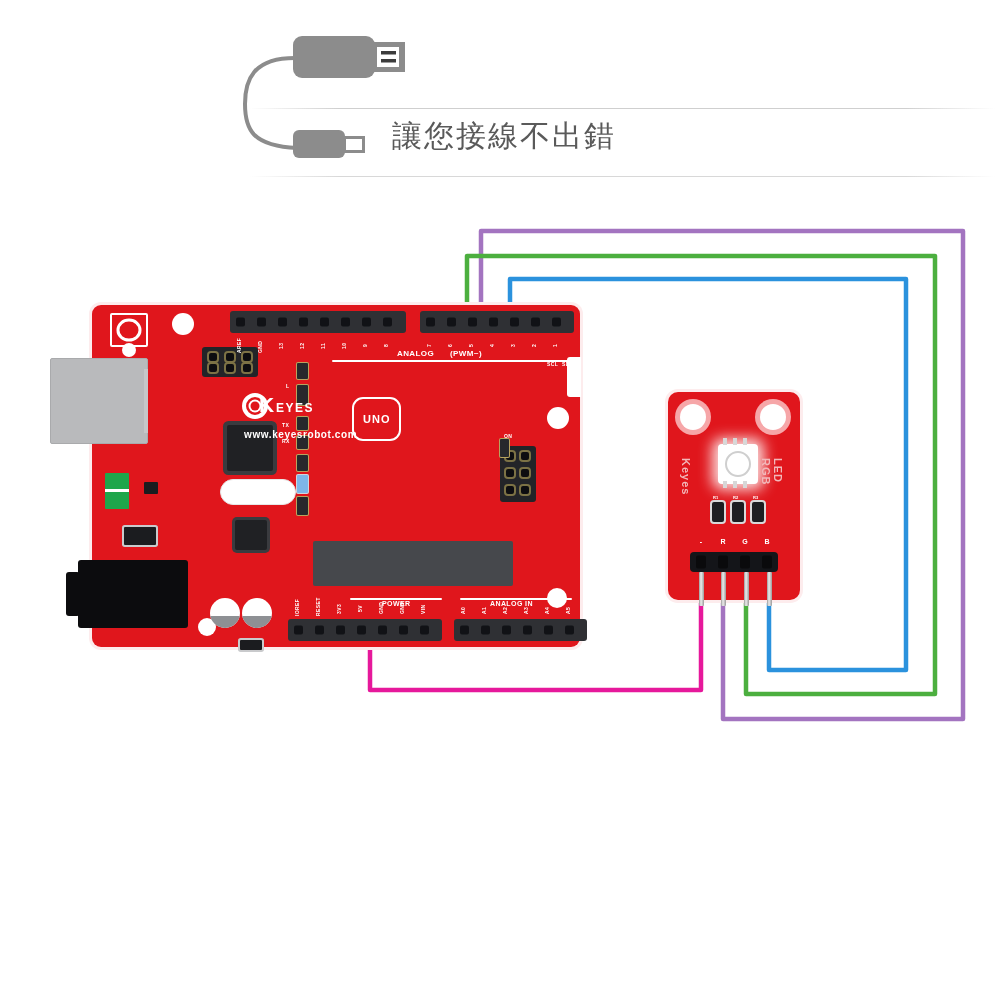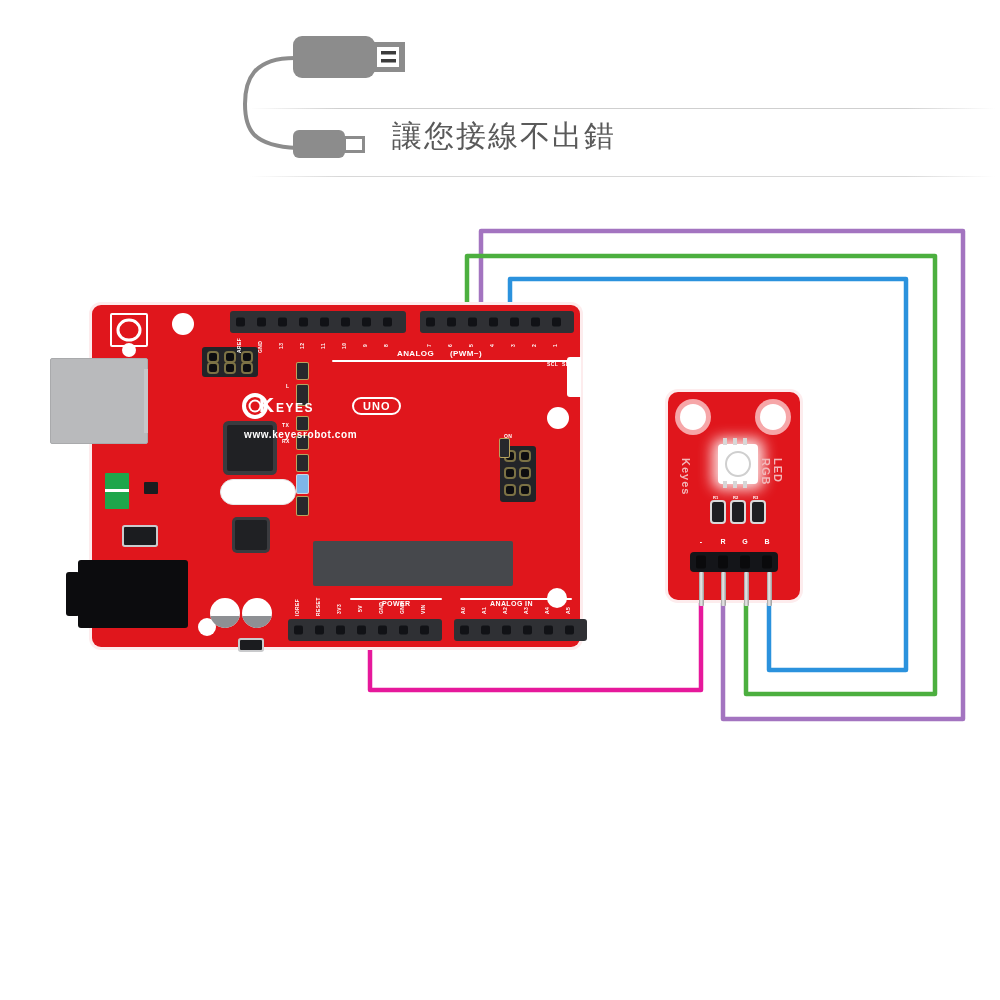--- a/index.html
+++ b/index.html
@@ -88,21 +88,21 @@
   .reset-btn:after{content:"";position:absolute;left:50%;top:50%;width:56%;height:56%;
     transform:translate(-50%,-50%);border:3px solid #ffffff;border-radius:50%;}
 
   .logo-wrap{position:absolute;left:150px;top:88px;}
   .logo-gear{position:absolute;left:0;top:0;width:26px;height:26px;border-radius:50%;
     border:4px solid #ffffff;box-sizing:border-box;}
   .logo-gear:before{content:"";position:absolute;left:50%;top:50%;transform:translate(-50%,-50%);
     width:9px;height:9px;background:#e0161c;border-radius:50%;box-shadow:0 0 0 2px #ffffff;}
   .logo-k{position:absolute;left:17px;top:1px;font-size:21px;font-weight:700;color:#ffffff;line-height:21px;}
   .logo-eyes{position:absolute;left:34px;top:8px;font-size:12px;font-weight:700;color:#ffffff;letter-spacing:1.5px;}
-  .logo-uno{position:absolute;left:110px;top:4px;padding:1px 9px;border:2px solid #ffffff;border-radius:11px;
+  .logo-uno{position:absolute;left:110px;top:4px;padding:14px 9px;border:2px solid #ffffff;border-radius:11px;
     font-size:11px;font-weight:700;color:#ffffff;letter-spacing:1px;}
   .logo-url{position:absolute;left:2px;top:36px;font-size:10px;font-weight:700;color:#ffffff;letter-spacing:.6px;}
 
   
   .module{
     position:absolute;left:668px;top:392px;width:132px;height:208px;
     background:#e0161c;border-radius:10px;box-shadow:0 0 0 3px #fdeced;
   }
   .mod-hole{position:absolute;width:26px;height:26px;border-radius:50%;background:#ffffff;
     box-shadow:0 0 0 5px #f6a6a8;}

